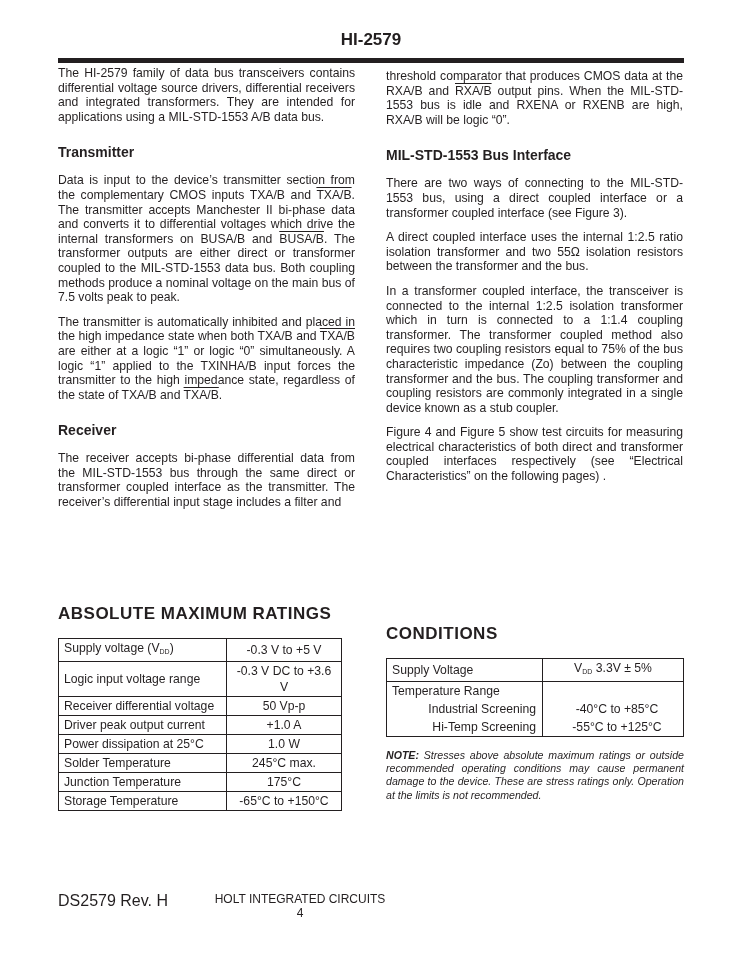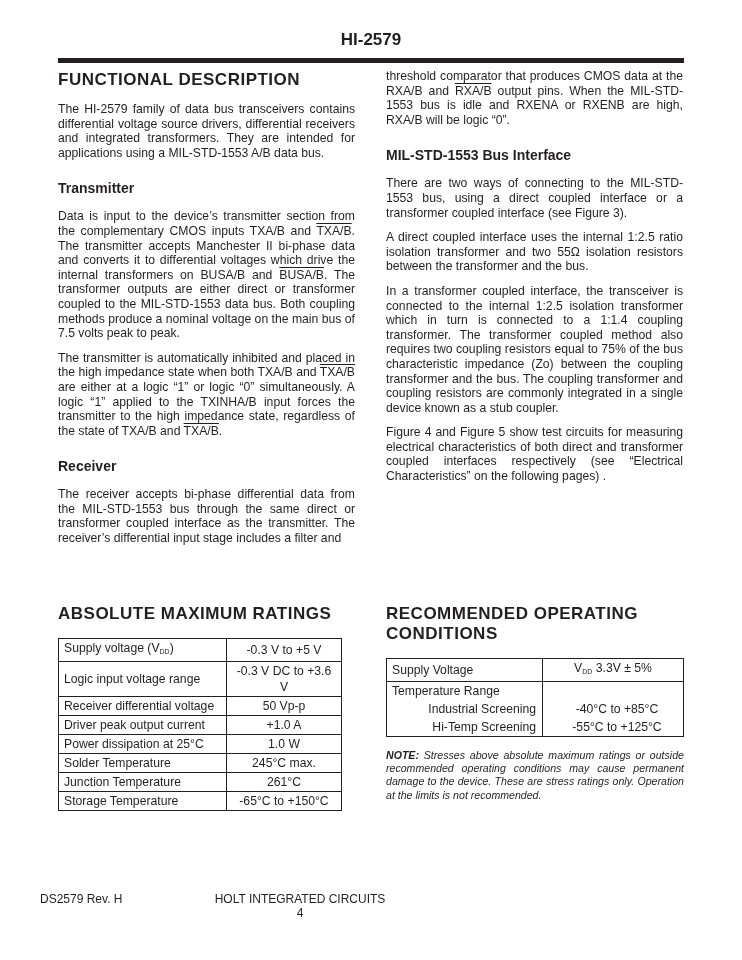--- a/index.html
+++ b/index.html
@@ -20,31 +20,30 @@
   table { border-collapse:collapse; width:100%; font-size:12.2px; }
   td { border:1.5px solid #231f20; padding:1px 5px; height:16px; line-height:16px; }
   td.v { text-align:center; }
   .amr td:first-child { width:157px; }
   .roc td:first-child { width:136px; }
   .roc td.noborder-b { border-bottom:none; }
   .roc td.noborder-t { border-top:none;padding-left:13px; }
   .indent { text-align:right; padding-right:6px; }
   sub { font-size:7px; vertical-align:-2px; }
   .note { font-size:10.6px; font-style:italic; line-height:13.2px; margin-top:12px; text-align:justify; }
-  .footer-left { position:absolute; left:40px; top:892px; font-size:12px; }
+  .footer-left { position:absolute; left:58px; top:892px; font-size:16px; }
   .footer-center { position:absolute; left:0; width:600px; top:892px; text-align:center; font-size:12px; line-height:14px; }
 </style>
 </head>
 <body>
 
 <div class="page-header">HI-2579</div>
 <div class="rule"></div>
 
 <div class="col left">
-  <h1 class="sec">FUNCTIONAL DESCRIPTION</h1>
   <p>The HI-2579 family of data bus transceivers contains differential voltage source drivers, differential receivers and integrated transformers. They are intended for applications using a MIL-STD-1553 A/B data bus.</p>
 
   <h2 class="sub">Transmitter</h2>
   <p><span>Data is input to the device’s transmitter section from the complementary CMOS inputs TXA/B and </span><span class="ov">TXA/B</span><span>. The transmitter accepts Manchester II bi-phase data and converts it to differential voltages which drive the internal transformers on BUSA/B and </span><span class="ov">BUSA/B</span><span>.  The transformer outputs are either direct or transformer coupled to the MIL-STD-1553 data bus.  Both coupling methods produce a nominal voltage on the main bus of 7.5 volts peak to peak.</span></p>
   <p><span>The transmitter is automatically inhibited and placed in the high impedance state when both TXA/B and </span><span class="ov">TXA/B</span><span> are either at a logic “1” or logic “0” simultaneously. A logic “1” applied to the TXINHA/B input forces the transmitter to the high impedance state, regardless of the state of TXA/B and </span><span class="ov">TXA/B</span><span>.</span></p>
 
   <h2 class="sub">Receiver</h2>
   <p>The receiver accepts bi-phase differential data from the MIL-STD-1553 bus through the same direct or transformer coupled interface as the transmitter.  The receiver’s differential input stage includes a filter and</p>
 </div>
 
@@ -81,33 +80,33 @@
     <tr>
       <td>Power dissipation at 25°C</td>
       <td class="v">1.0 W</td>
     </tr>
     <tr>
       <td>Solder Temperature</td>
       <td class="v">245°C max.</td>
     </tr>
     <tr>
       <td>Junction Temperature</td>
-      <td class="v">261°C</td>
+      <td class="v">175°C</td>
     </tr>
     <tr>
       <td>Storage Temperature</td>
       <td class="v">-65°C to +150°C</td>
     </tr>
   </tbody>
     </table>
 </div>
 
 <div class="bottom-right">
   <h1 class="sec" style="margin-bottom:14px;">
-    <span>RECOMMENDED OPERATING</span><br>
+    <br>
     <span>CONDITIONS</span>
   </h1>
   <table class="roc">
     <tbody>
         <tr>
       <td>Supply Voltage</td>
       <td class="v"><span>V</span><sub>DD</sub><span> 3.3V ± 5%</span></td>
     </tr>
     <tr>
       <td class="noborder-b">Temperature Range</td>

